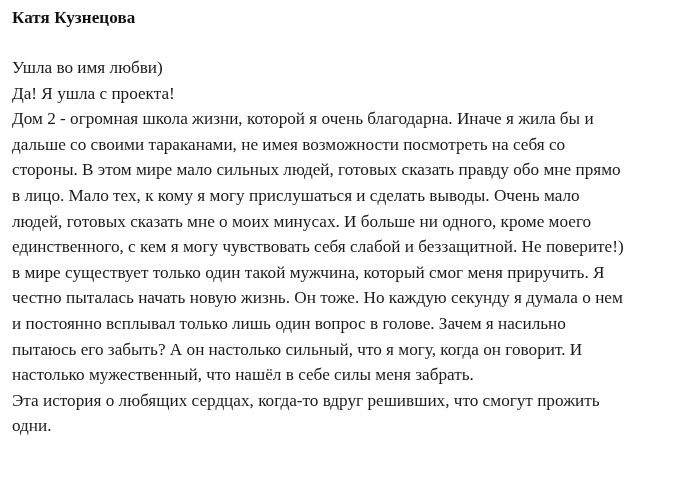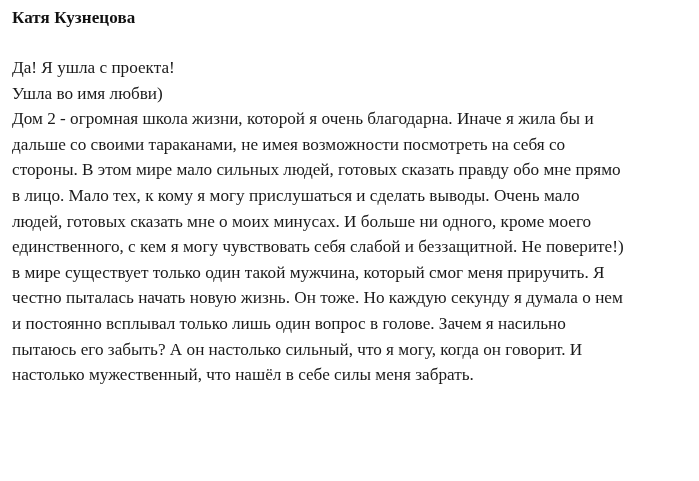--- a/index.html
+++ b/index.html
@@ -48,18 +48,19 @@
 </head>
 <body>
 
 <div class="page">
 
   <div class="author">Катя Кузнецова</div>
 
   <div class="spacer-a"></div>
 
   <div class="body-text">
+    <p class="para">Ушла во имя любви)</p>
     <p class="para">Да! Я ушла с проекта!</p>
-    <p class="para">Ушла во имя любви)</p>
     <p class="para">Дом 2 - огромная школа жизни, которой я очень благодарна. Иначе я жила бы и дальше со своими тараканами, не имея возможности посмотреть на себя со стороны. В этом мире мало сильных людей, готовых сказать правду обо мне прямо в лицо. Мало тех, к кому я могу прислушаться и сделать выводы. Очень мало людей, готовых сказать мне о моих минусах. И больше ни одного, кроме моего единственного, с кем я могу чувствовать себя слабой и беззащитной. Не поверите!) в мире существует только один такой мужчина, который смог меня приручить. Я честно пыталась начать новую жизнь. Он тоже. Но каждую секунду я думала о нем и постоянно всплывал только лишь один вопрос в голове. Зачем я насильно пытаюсь его забыть? А он настолько сильный, что я могу, когда он говорит. И настолько мужественный, что нашёл в себе силы меня забрать.</p>
+    <p class="para">Эта история о любящих сердцах, когда-то вдруг решивших, что смогут прожить одни.</p>
   </div>
 
 </div>
 
 </body></html>

